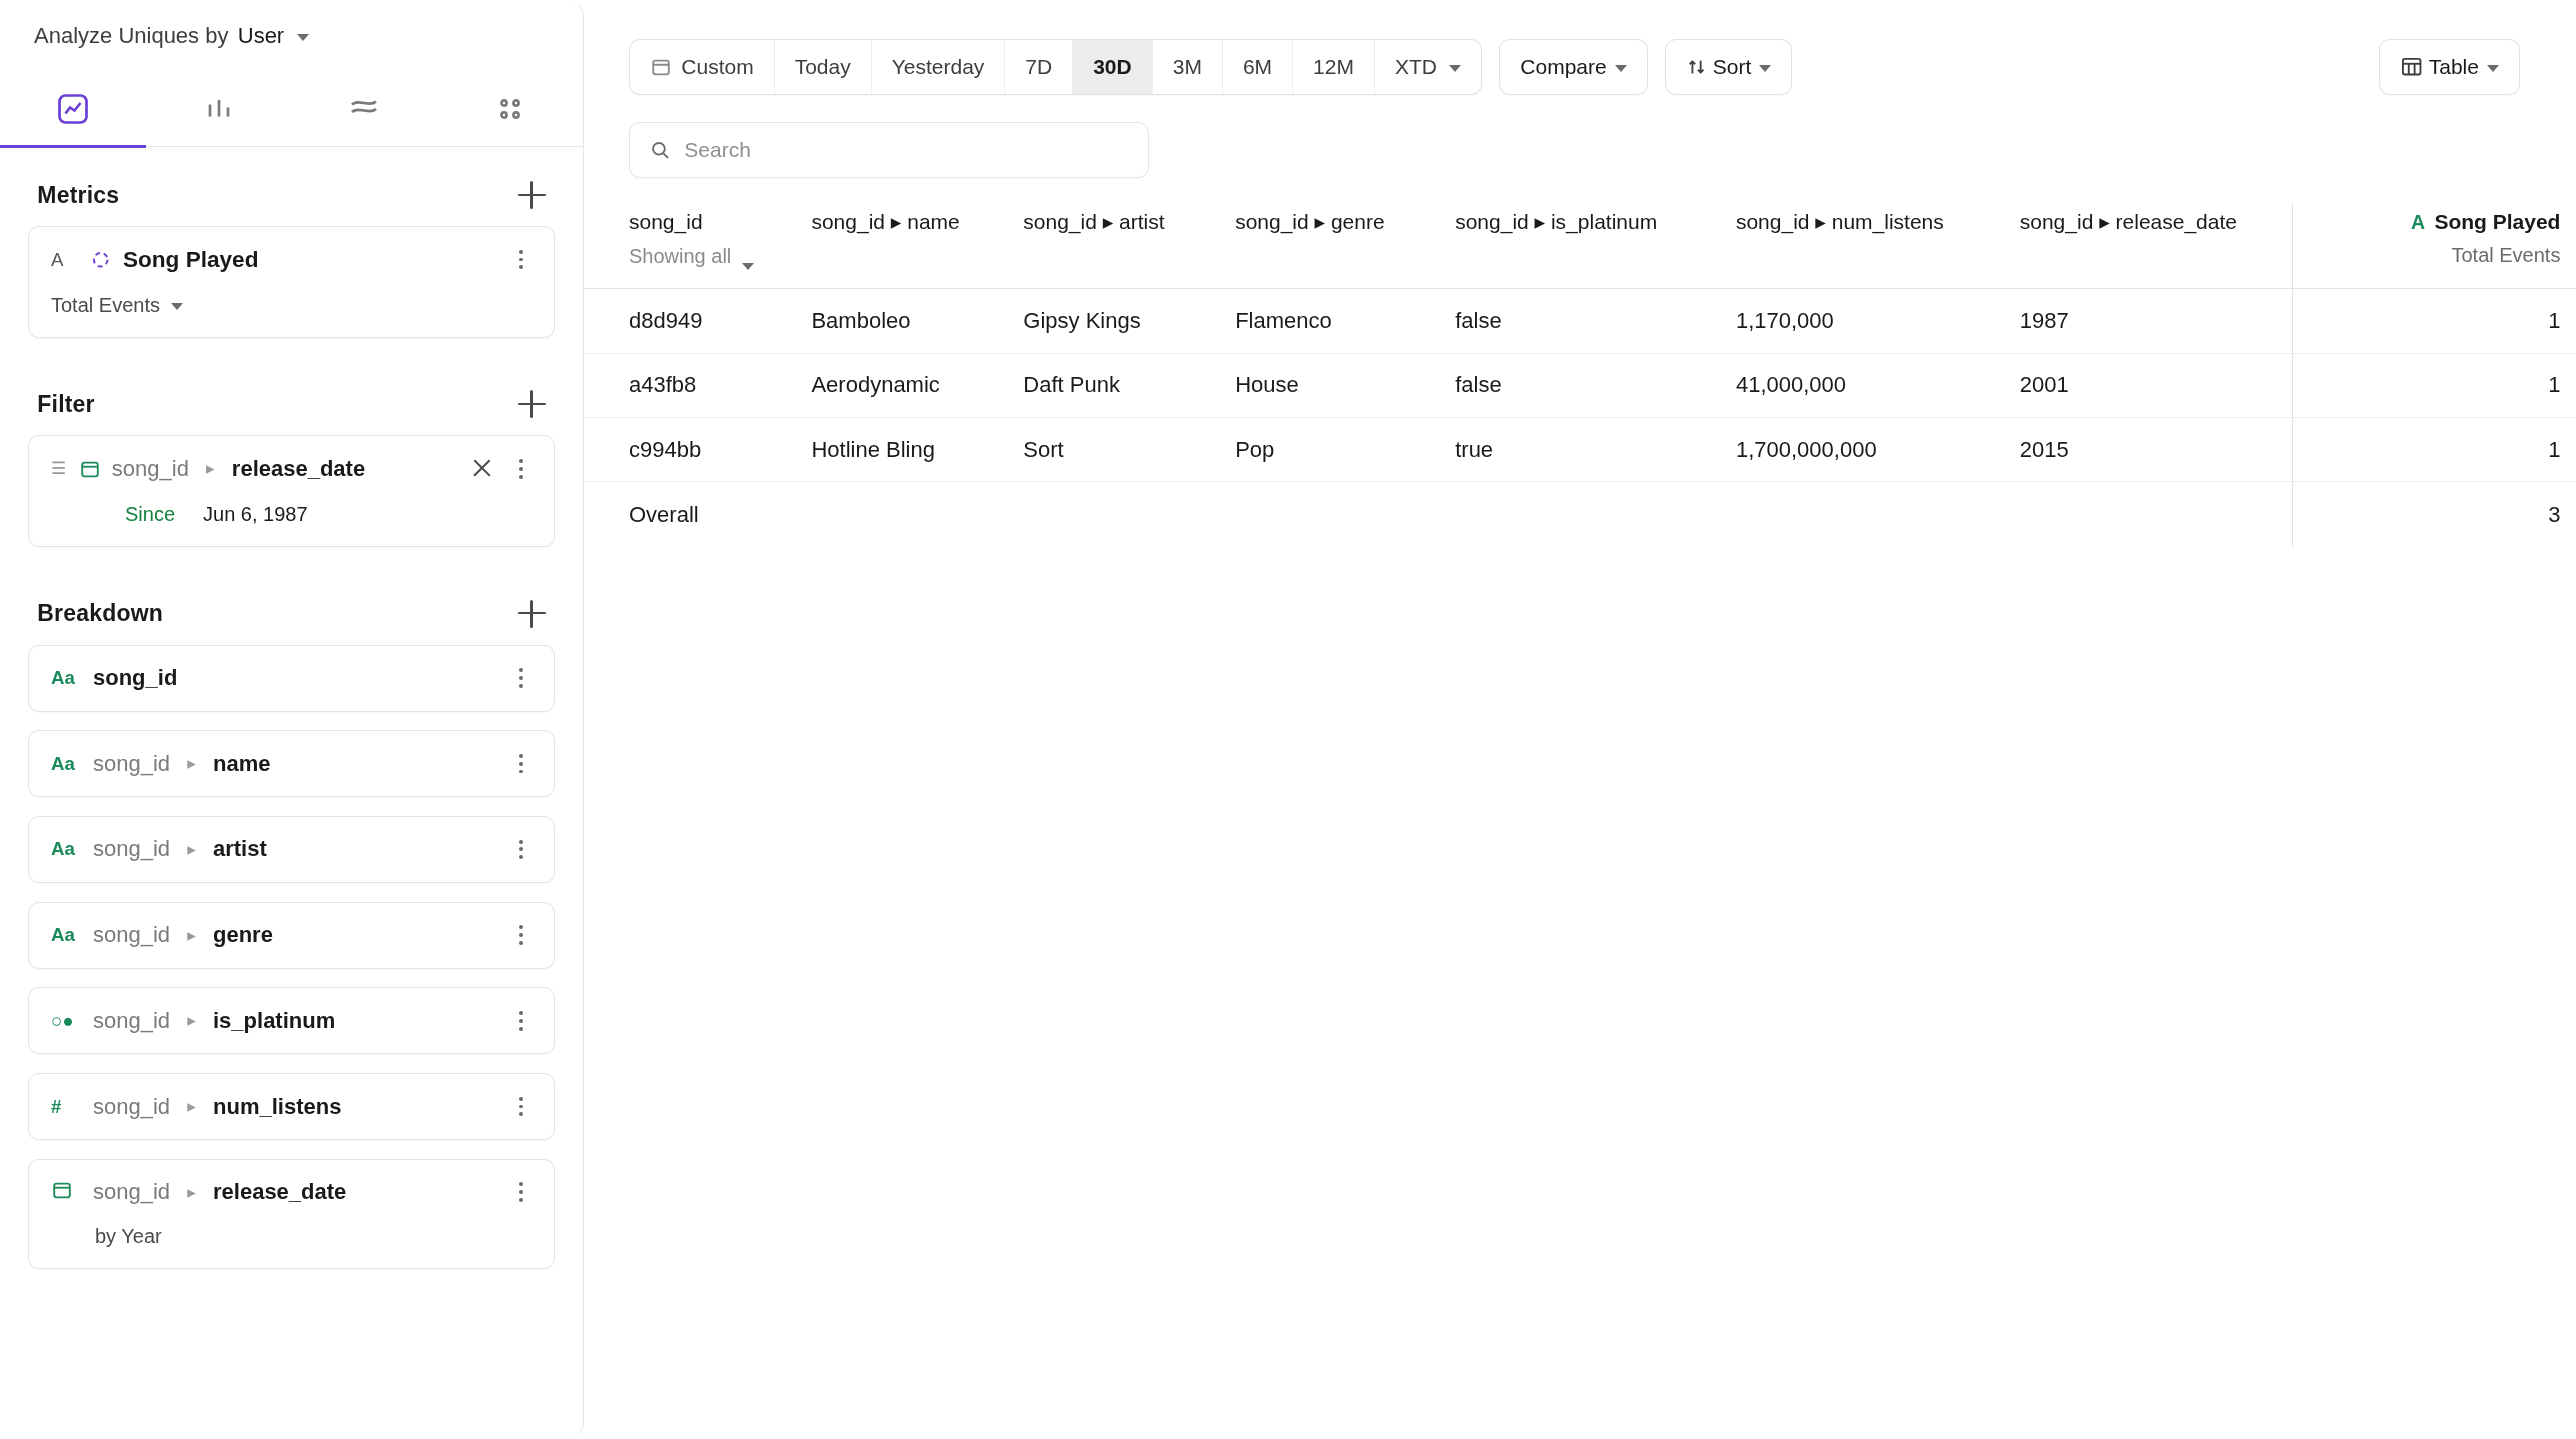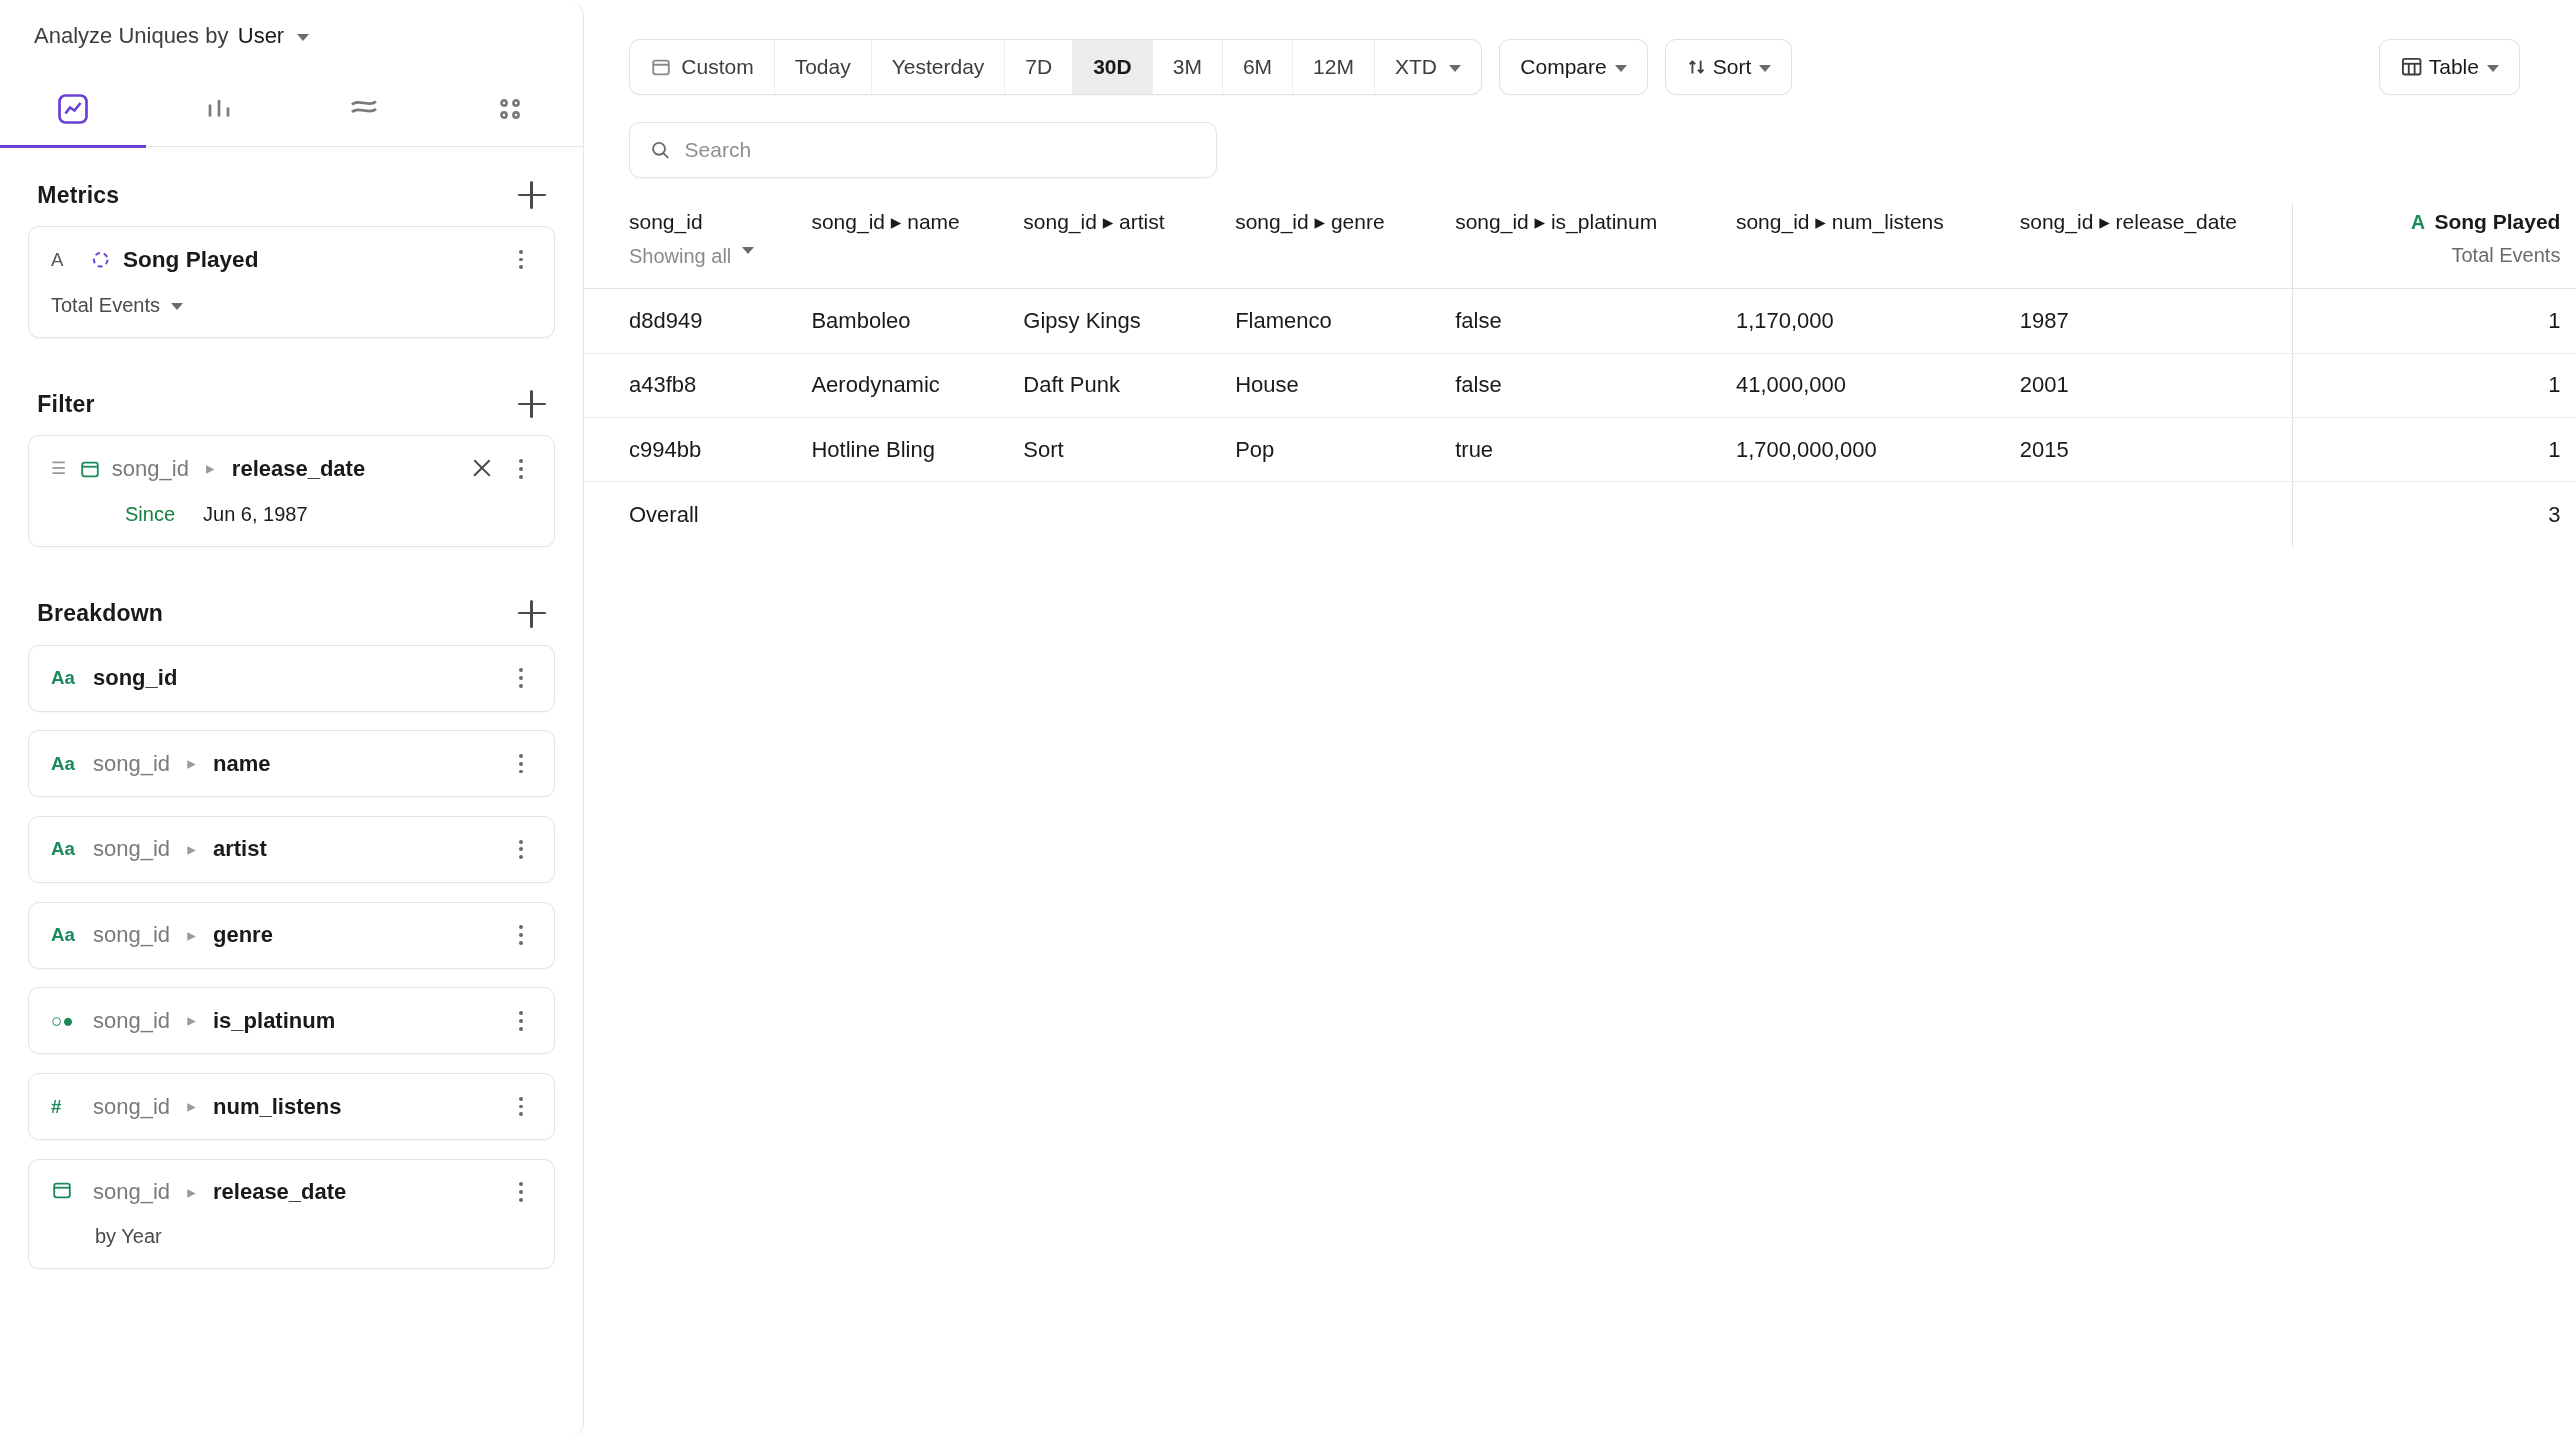--- a/index.html
+++ b/index.html
@@ -129,40 +129,40 @@
   .btn {
     display:flex; align-items:center; gap:5px;
     height:56px; padding: 0 20px; border:1.6px solid #e0e0e0; border-radius:11px;
     background:#fff; font-size:21px; color:#1a1a1a; cursor:pointer; white-space:nowrap;
     box-shadow: 0 0.8px 1.6px rgba(0,0,0,.03);
   }
   .spacer { flex: 1 1 auto; }
 
   .search-wrap { padding: 26.5px 56px 0 45px; }
   .search {
-    width: 588px; height: 56px; border:1.6px solid #e4e4e4; border-radius: 11px;
+    width: 520px; height: 56px; border:1.6px solid #e4e4e4; border-radius: 11px;
     display:flex; align-items:center; gap:14px; padding: 0 18.7px;
     background:#fff; box-shadow: 0 0.8px 1.6px rgba(0,0,0,.03);
   }
   .search input {
     border:none; outline:none; font-size:21px; color:#1a1a1a; background:transparent; width:100%;
     font-family:"Liberation Sans", sans-serif;
   }
   .search input::placeholder { color:#8f8f8f; }
 
   
   .table-area { padding: 25px 0 0 0; flex:1 1 auto; min-height:0; }
   table { border-collapse: collapse; width: 100%; table-layout: fixed; }
   thead th {
     text-align: left; font-size: 21px; font-weight: 400; color:#1a1a1a;
     vertical-align: top; padding: 7.8px 15.6px 20px 15.6px;
     border-bottom: 1.6px solid #e4e4e4;
   }
   thead th:first-child { padding-left: 45px; }
-  .hdr-sub { display:flex; align-items:flex-start; gap:7.8px; color:#8a8a8a; font-size:20px; margin-top:11px;}
+  .hdr-sub { display:flex; align-items:flex-end; gap:7.8px; color:#8a8a8a; font-size:20px; margin-top:11px;}
   .metric-col { border-left: 1.6px solid #e4e4e4; text-align: right !important; }
   .metric-col .m1 { display:flex; align-items:center; justify-content:flex-end; gap:9.3px; font-weight:600;}
   .metric-col .m1 .aa { color:#1a8a5a; font-weight:600; font-size:19.5px;}
   .metric-col .m2 { color:#6a6a6a; font-size:20px; margin-top:9.3px; text-align:right;}
   tbody td {
     font-size: 22px; color:#1a1a1a; padding: 18.7px 15.6px;
     border-bottom: 1.6px solid #ededed; white-space: nowrap; overflow:hidden; text-overflow:ellipsis;
   }
   tbody td:first-child { padding-left: 45px; }
   tbody td.num { border-left: 1.6px solid #e4e4e4; text-align: right; }

